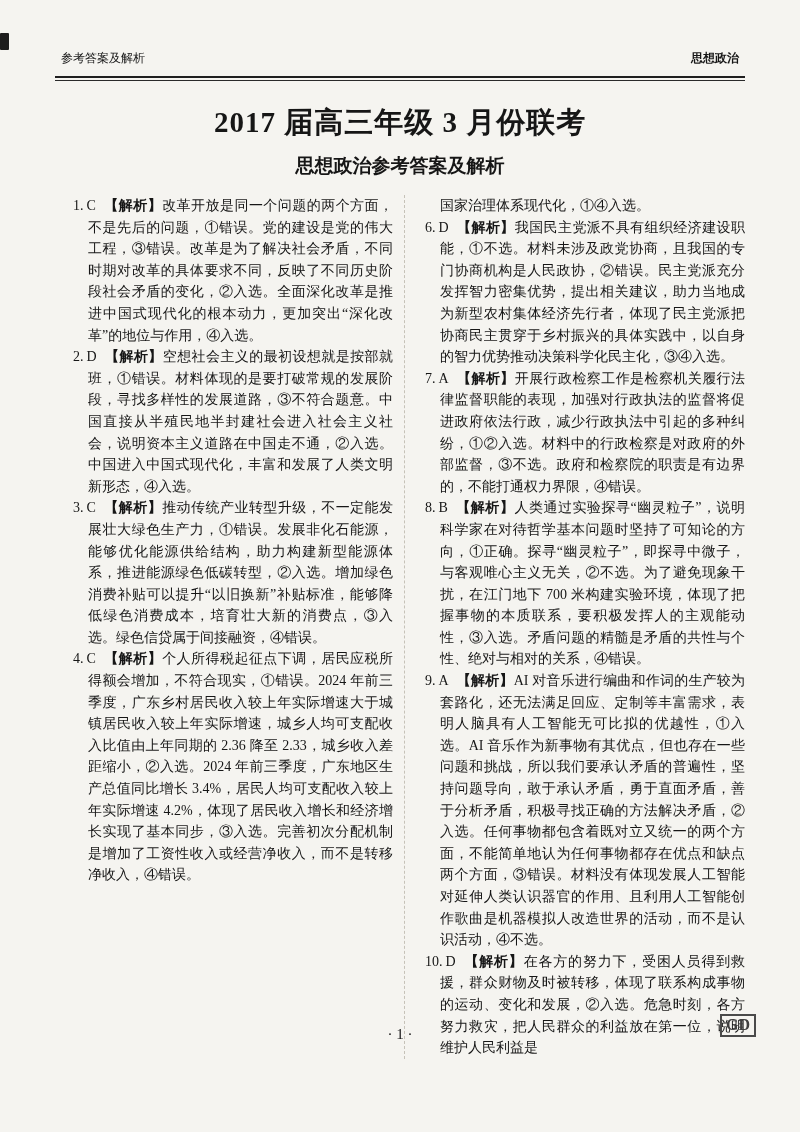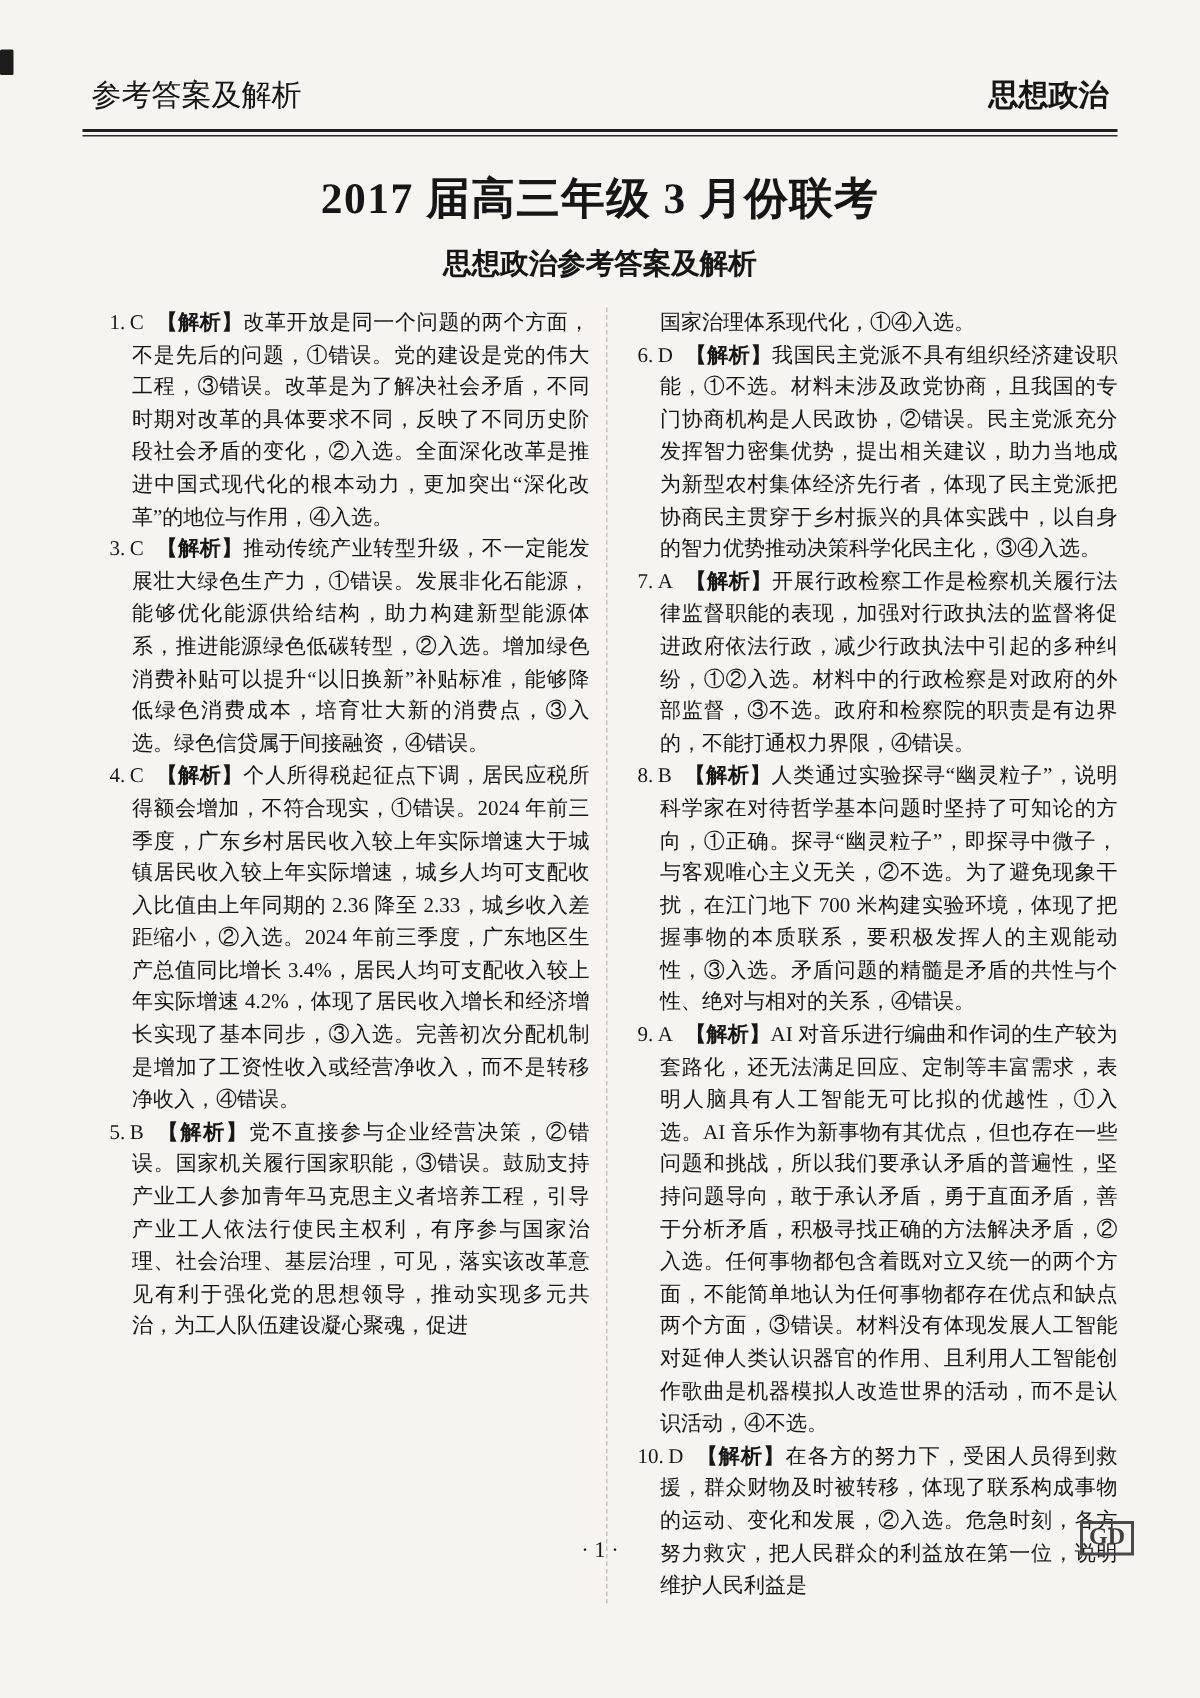--- a/index.html
+++ b/index.html
@@ -7,21 +7,21 @@
     width:800px;height:1132px;
     background:#f5f4f0;
     color:#161616;
     font-family:"Liberation Serif","DejaVu Serif",serif;
     position:relative;
     overflow:hidden;
   }
   .page{padding:50px 55px 0 55px;position:relative;}
   
   .hdr{display:flex;justify-content:space-between;
-       font-size:20px;padding:0 6px 9px 6px;}
+       font-size:12px;padding:0 6px 9px 6px;}
   .hdr-right{font-weight:bold;}
   .rule{height:2px;border-top:2px solid #1f1f1f;border-bottom:1px solid #2a2a2a;}
   
   .title{text-align:center;font-size:29px;font-weight:bold;margin:22px 0 4px 0;letter-spacing:1px;}
   .subtitle{text-align:center;font-size:19px;font-weight:bold;margin:10px 0 16px 0;}
   
   .columns{display:flex;margin-left:18px;}
   .col{font-size:14px;line-height:21.6px;text-align:justify;}
   .col-left{width:322px;padding-right:11px;}
   .col-right{width:322px;padding-left:20px;border-left:1px dashed #c6c2b8;}
@@ -54,27 +54,27 @@
   <div class="title">2017 届高三年级 3 月份联考</div>
   <div class="subtitle">思想政治参考答案及解析</div>
 
   <div class="columns">
     <div class="col col-left">
       <div>
           <div class="item">
     <span class="num">1.</span><span class="ans">C</span><span class="label">【解析】</span><span class="txt">改革开放是同一个问题的两个方面，不是先后的问题，①错误。党的建设是党的伟大工程，③错误。改革是为了解决社会矛盾，不同时期对改革的具体要求不同，反映了不同历史阶段社会矛盾的变化，②入选。全面深化改革是推进中国式现代化的根本动力，更加突出“深化改革”的地位与作用，④入选。</span>
   </div>
           <div class="item">
+    <span class="num">2.</span><span class="ans">D</span><span class="label">【解析】</span><span class="txt">空想社会主义的最初设想就是按部就班，①错误。材料体现的是要打破常规的发展阶段，寻找多样性的发展道路，③不符合题意。中国直接从半殖民地半封建社会进入社会主义社会，说明资本主义道路在中国走不通，②入选。中国进入中国式现代化，丰富和发展了人类文明新形态，④入选。</span>
+  </div>
+          <div class="item">
     <span class="num">3.</span><span class="ans">C</span><span class="label">【解析】</span><span class="txt">推动传统产业转型升级，不一定能发展壮大绿色生产力，①错误。发展非化石能源，能够优化能源供给结构，助力构建新型能源体系，推进能源绿色低碳转型，②入选。增加绿色消费补贴可以提升“以旧换新”补贴标准，能够降低绿色消费成本，培育壮大新的消费点，③入选。绿色信贷属于间接融资，④错误。</span>
   </div>
           <div class="item">
     <span class="num">4.</span><span class="ans">C</span><span class="label">【解析】</span><span class="txt">个人所得税起征点下调，居民应税所得额会增加，不符合现实，①错误。2024 年前三季度，广东乡村居民收入较上年实际增速大于城镇居民收入较上年实际增速，城乡人均可支配收入比值由上年同期的 2.36 降至 2.33，城乡收入差距缩小，②入选。2024 年前三季度，广东地区生产总值同比增长 3.4%，居民人均可支配收入较上年实际增速 4.2%，体现了居民收入增长和经济增长实现了基本同步，③入选。完善初次分配机制是增加了工资性收入或经营净收入，而不是转移净收入，④错误。</span>
-  </div>
-          <div class="item">
-    <span class="num">5.</span><span class="ans">B</span><span class="label">【解析】</span><span class="txt">党不直接参与企业经营决策，②错误。国家机关履行国家职能，③错误。鼓励支持产业工人参加青年马克思主义者培养工程，引导产业工人依法行使民主权利，有序参与国家治理、社会治理、基层治理，可见，落实该改革意见有利于强化党的思想领导，推动实现多元共治，为工人队伍建设凝心聚魂，促进</span>
   </div>
         </div>
     </div>
     <div class="col col-right">
         <div class="item cont">
     <span class="txt">国家治理体系现代化，①④入选。</span>
   </div>
         <div class="item">
     <span class="num">6.</span><span class="ans">D</span><span class="label">【解析】</span><span class="txt">我国民主党派不具有组织经济建设职能，①不选。材料未涉及政党协商，且我国的专门协商机构是人民政协，②错误。民主党派充分发挥智力密集优势，提出相关建议，助力当地成为新型农村集体经济先行者，体现了民主党派把协商民主贯穿于乡村振兴的具体实践中，以自身的智力优势推动决策科学化民主化，③④入选。</span>
   </div>

